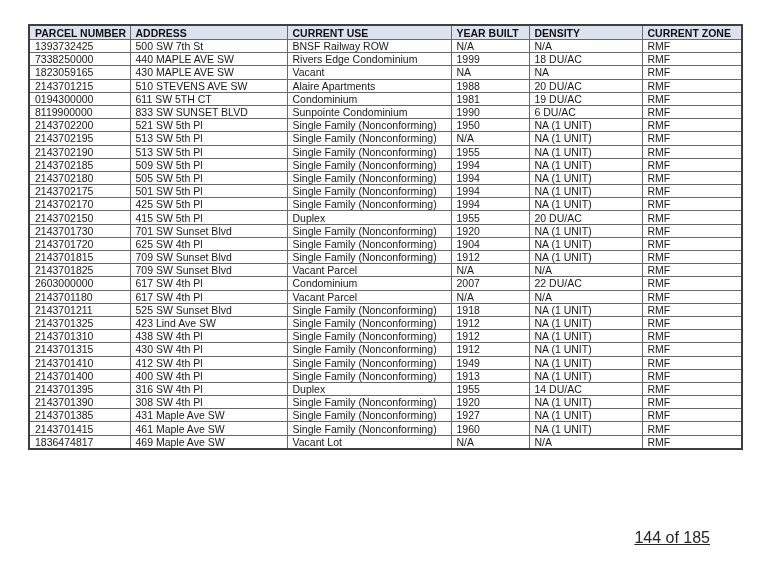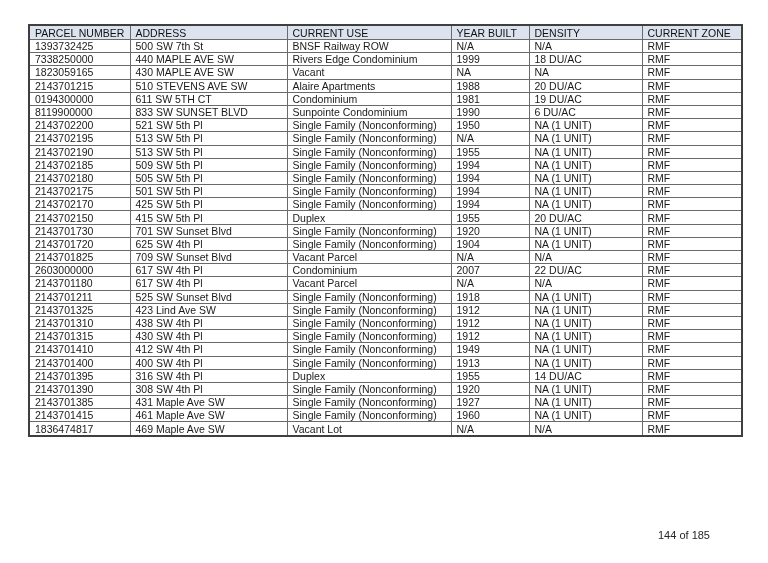--- a/index.html
+++ b/index.html
@@ -34,32 +34,33 @@
     line-height: 12px;
     height: 12.2px;
     white-space: nowrap;
     overflow: hidden;
     text-align: left;
     vertical-align: middle;
     color: var(--text, #1a1a1a);
   }
   table.parcel-table th {
     background: var(--header-bg, #dce3ef);
-    font-weight: normal;
+    font-weight: bold;
     color: #111111;
     height: 13px;
   }
   .page-number {
     position: absolute;
     top: 529px;
     left: 0;
     width: 710px;
     text-align: right;
-    font-size: 11px;
+    font-size: 16px;
     color: #262626;
+    text-decoration: underline;
   }
 </style>
 </head>
 <body>
 
 <div class="page">
 
   <table class="parcel-table">
     <colgroup>
       <col style="width:101px">
@@ -202,20 +203,28 @@
         </tr>
         <tr>
           <td>2143701720</td>
           <td>625 SW 4th Pl</td>
           <td>Single Family (Nonconforming)</td>
           <td>1904</td>
           <td>NA (1 UNIT)</td>
           <td>RMF</td>
         </tr>
         <tr>
+          <td>2143701815</td>
+          <td>709 SW Sunset Blvd</td>
+          <td>Single Family (Nonconforming)</td>
+          <td>1912</td>
+          <td>NA (1 UNIT)</td>
+          <td>RMF</td>
+        </tr>
+        <tr>
           <td>2143701825</td>
           <td>709 SW Sunset Blvd</td>
           <td>Vacant Parcel</td>
           <td>N/A</td>
           <td>N/A</td>
           <td>RMF</td>
         </tr>
         <tr>
           <td>2603000000</td>
           <td>617 SW 4th Pl</td>

